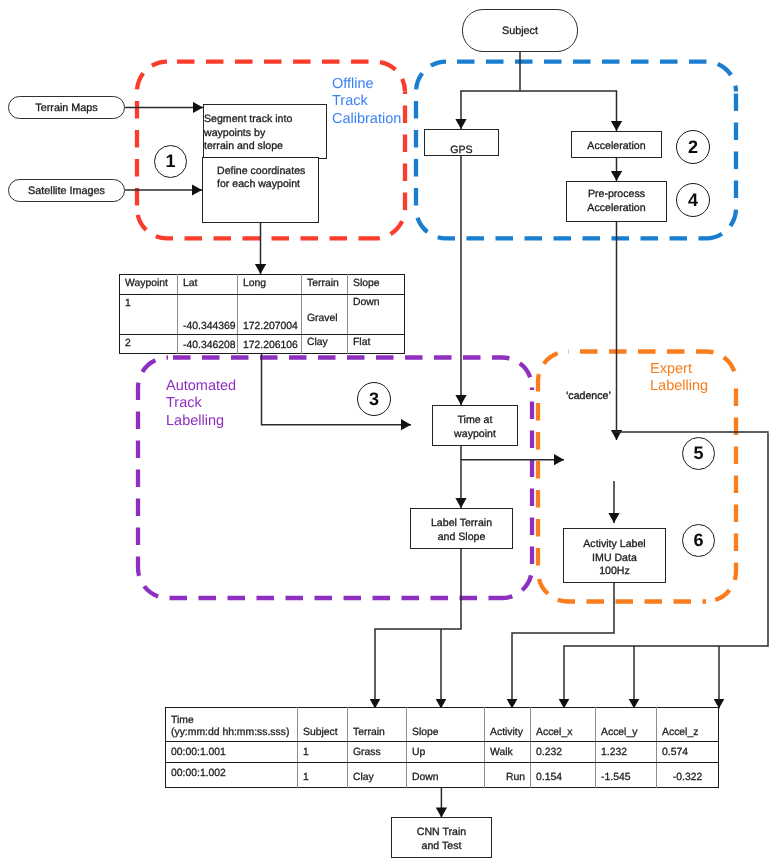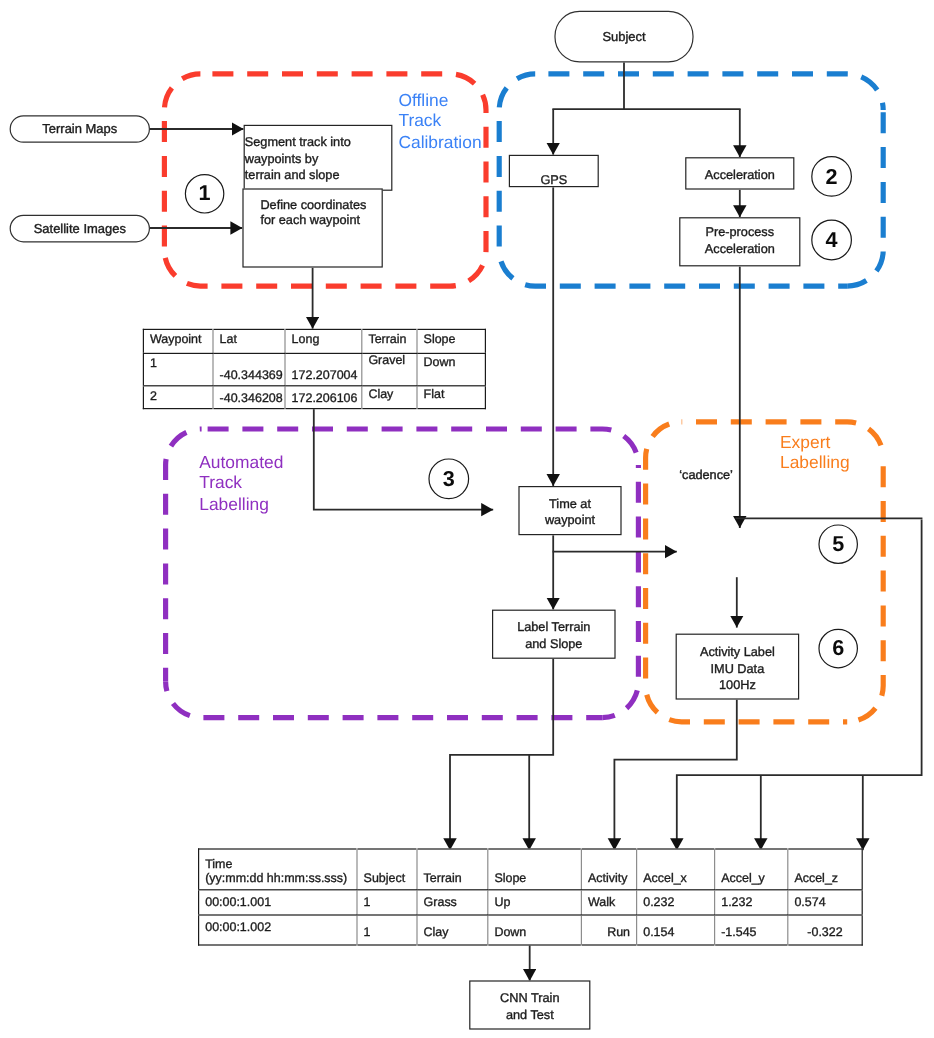--- a/index.html
+++ b/index.html
@@ -193,21 +193,21 @@
           <td style="width:58px;height:20px;text-align:left;vertical-align:middle">Waypoint</td>
           <td style="width:60px;height:20px;text-align:left;vertical-align:middle">Lat</td>
           <td style="width:64px;height:20px;text-align:left;vertical-align:middle">Long</td>
           <td style="width:46px;height:20px;text-align:left;vertical-align:middle">Terrain</td>
           <td style="width:57px;height:20px;text-align:left;vertical-align:middle">Slope</td>
         </tr>
         <tr>
           <td style="width:58px;height:23px;text-align:left;vertical-align:top;padding-top:3px">1</td>
           <td style="width:60px;height:23px;text-align:right;vertical-align:bottom;padding-bottom:0px">-40.344369</td>
           <td style="width:64px;height:23px;text-align:right;vertical-align:bottom;padding-bottom:0px">172.207004</td>
-          <td style="width:46px;height:27px;text-align:left;vertical-align:top;padding-top:0">Gravel</td>
+          <td style="width:46px;height:40px;text-align:left;vertical-align:top;padding-top:18px">Gravel</td>
           <td style="width:57px;height:23px;text-align:left;vertical-align:top;padding-top:2px">Down</td>
         </tr>
         <tr>
           <td style="width:58px;height:19px;text-align:left;vertical-align:top;padding-top:3px">2</td>
           <td style="width:60px;height:19px;text-align:right;vertical-align:bottom;padding-bottom:0px">-40.346208</td>
           <td style="width:64px;height:19px;text-align:center;vertical-align:bottom;padding-bottom:0px">172.206106</td>
           <td style="width:46px;height:19px;text-align:left;vertical-align:top;padding-top:2px">Clay</td>
           <td style="width:57px;height:19px;text-align:left;vertical-align:top;padding-top:2px">Flat</td>
         </tr>
       </tbody>

